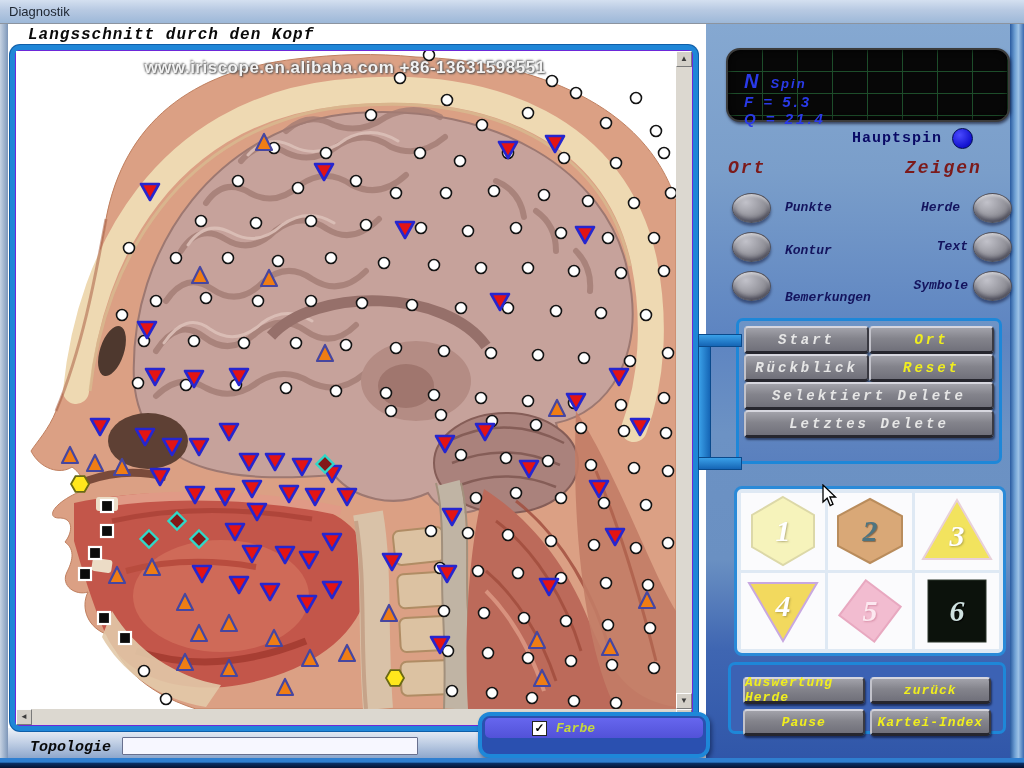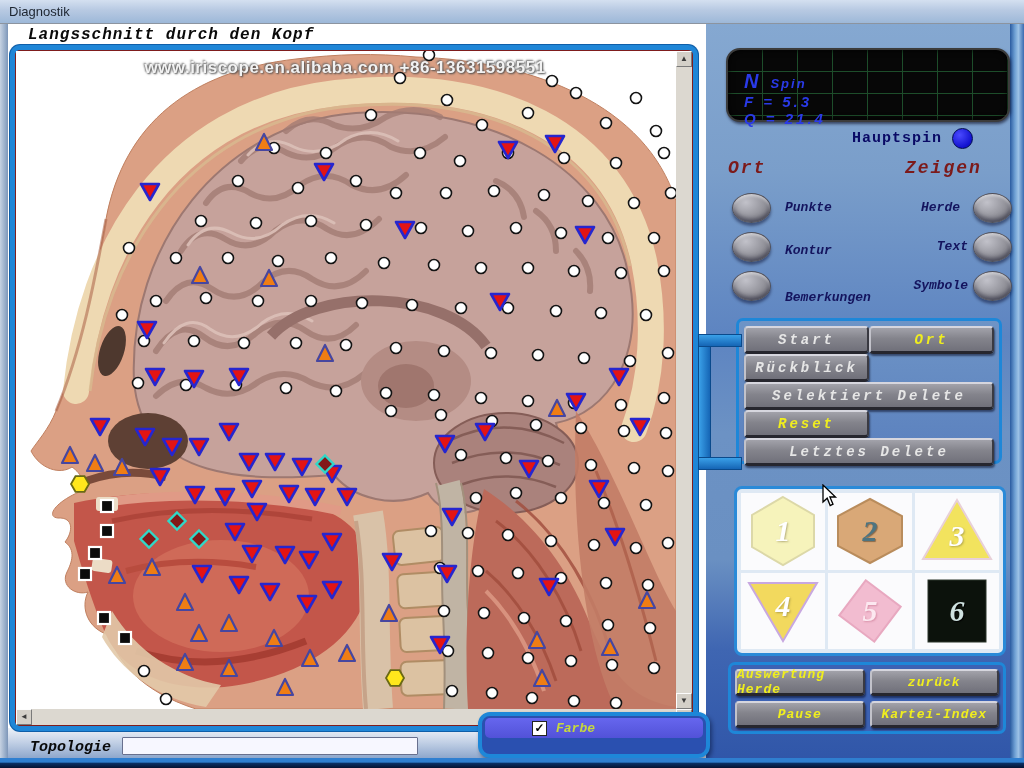--- a/index.html
+++ b/index.html
@@ -15,21 +15,21 @@
 
   
   .left-area{position:absolute;left:0;top:24px;width:712px;height:744px;background:#ffffff;}
   .left-frame{position:absolute;left:0;top:24px;width:8px;height:744px;
     background:linear-gradient(90deg,#c6d2e2,#93a9c6 70%,#7d95b8);}
   .page-header{position:absolute;left:28px;top:2px;color:#0a0a0a;
     font:bold italic 16px "Liberation Mono",monospace;letter-spacing:1px;}
 
   
   .image-panel{position:absolute;left:10px;top:21px;width:688px;height:686px;
-    background:#7f1d1d;border:5px solid #1f86d7;border-radius:10px;box-sizing:border-box;
+    background:#6d28d9;border:5px solid #1f86d7;border-radius:10px;box-sizing:border-box;
     box-shadow:0 0 0 1px #0f5ea8;z-index:1;}
   .image-panel svg.art{position:absolute;left:1px;top:1px;}
   #marker-layer{position:absolute;left:1px;top:1px;}
   .watermark{position:absolute;left:0;top:8px;width:660px;text-align:center;
     color:#f2f2f2;font:bold 17px "Liberation Sans",sans-serif;letter-spacing:.5px;
     text-shadow:1px 1px 2px #4a4a4a,-1px -1px 2px #6a6a6a;z-index:3;}
 
   
   .vscroll{position:absolute;right:1px;top:1px;width:16px;height:658px;background:#dcd8d0;z-index:2;}
   .hscroll{position:absolute;left:1px;bottom:1px;width:676px;height:16px;background:#dcd8d0;z-index:2;}
@@ -133,21 +133,21 @@
     font:bold italic 30px "Liberation Serif",serif;color:#ffffff;text-shadow:1px 1px 2px rgba(120,110,60,.5);}
   .tile-num.t2{color:#4e7480;text-shadow:1px 1px 1px #8a6a4a;}
   .tile-num.t3{padding-top:10px;box-sizing:border-box;}
   .tile-num.t4{padding-bottom:10px;box-sizing:border-box;}
   .tile-num.t5{color:#fce8f0;text-shadow:1px 1px 2px #d890a8;}
   .tile-num.t6{color:#cfe2e0;text-shadow:1px 1px 1px #000;}
 
   
   .bb-panel{position:absolute;left:22px;top:638px;width:278px;height:72px;
     border:3px solid #1e87d8;border-radius:7px;box-sizing:border-box;background:#3c62b4;
-    display:grid;grid-template-columns:1fr 1fr;grid-auto-rows:27px;gap:5px;padding:4px;}
+    display:grid;grid-template-columns:1fr 1fr;grid-auto-rows:27px;gap:5px;padding:12px;}
   .bb-panel .btn3d{letter-spacing:1px;font-size:13px;}
 
   
   .cursor{position:absolute;left:822px;top:484px;z-index:99;}
 </style>
 </head>
 <body>
 
 <div class="screen">
 
@@ -512,22 +512,22 @@
     <div class="tlabel right" style="right:56px;top:215px;width:110px">Text</div>
     <div class="tlabel right" style="right:56px;top:254px;width:110px">Symbole</div>
     <div class="oval" style="left:267px;top:169px"></div>
     <div class="oval" style="left:267px;top:208px"></div>
     <div class="oval" style="left:267px;top:247px"></div>
 
     <div class="action-panel">
       <div class="btn3d">Start</div>
       <div class="btn3d yellow">Ort</div>
       <div class="btn3d">Rückblick</div>
+      <div class="btn3d yellow">Reset</div>
       <div class="btn3d wide">Selektiert Delete</div>
-      <div class="btn3d yellow">Reset</div>
       <div class="btn3d wide">Letztes Delete</div>
     </div>
 
     <div class="tile-panel">
       <div class="tile">
         <svg width="78" height="72" viewBox="0 0 78 72">
           <polygon points="39,2 70,20 70,52 39,70 8,52 8,20" fill="#f6f3bb" stroke="#dcd8a8" stroke-width="2"></polygon>
         </svg>
         <span class="tile-num">1</span>
       </div>

